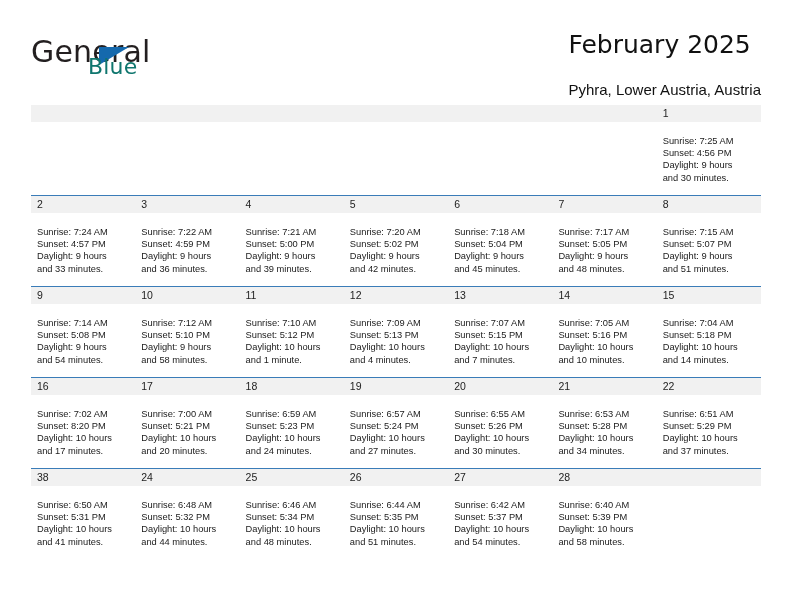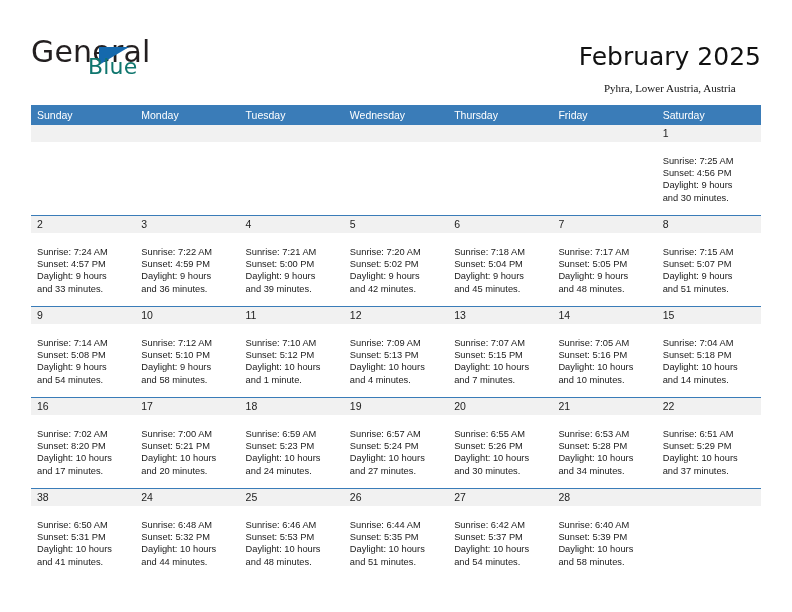--- a/index.html
+++ b/index.html
@@ -60,38 +60,38 @@
     top: 13px;
     width: 0;
     height: 0;
     border-left: 30px solid #1569ad;
     border-bottom: 18px solid transparent;
   }
 
   .title-block {
     position: absolute;
     right: 0;
-    top: 12px;
-    text-align: center;
+    top: 0;
+    text-align: left;
   }
   .cal-title {
     font-size: 25px;
     color: #111111;
     line-height: 30px;
     white-space: nowrap;
     font-family: "DejaVu Sans", sans-serif;
     font-weight: normal;
   }
   .cal-subtitle {
-    font-size: 11px;
+    font-size: 15px;
     color: #111111;
     line-height: 20px;
-    margin-top: 6px;
+    margin-top: 20px;
     white-space: nowrap;
-    font-family: Liberation Serif, serif;
+    font-family: Liberation Sans, sans-serif;
   }
 
   
   .calendar {
     position: absolute;
     left: 31px;
     top: 105px;
     width: 730px;
   }
   .weekday-row {
@@ -161,29 +161,20 @@
       <span class="logo-triangle"></span>
       <span class="logo-blue">Blue</span>
     </div>
     <div class="title-block">
       <div class="cal-title">February 2025</div>
       <div class="cal-subtitle">Pyhra, Lower Austria, Austria</div>
     </div>
   </div>
 
   <div class="calendar">
-    <div class="weekday-row">
-      <div class="weekday">Sunday</div>
-      <div class="weekday">Monday</div>
-      <div class="weekday">Tuesday</div>
-      <div class="weekday">Wednesday</div>
-      <div class="weekday">Thursday</div>
-      <div class="weekday">Friday</div>
-      <div class="weekday">Saturday</div>
-    </div>
     <div id="weeks-container">
         <div class="week-row first">
           <div class="day-cell empty">
             <div class="daynum-band">
               <div class="daynum"></div>
             </div>
           </div>
           <div class="day-cell empty">
             <div class="daynum-band">
               <div class="daynum"></div>
@@ -480,21 +471,21 @@
               <div>Daylight: 10 hours</div>
               <div>and 44 minutes.</div>
             </div>
           </div>
           <div class="day-cell">
             <div class="daynum-band">
               <div class="daynum">25</div>
             </div>
             <div class="day-info">
               <div>Sunrise: 6:46 AM</div>
-              <div>Sunset: 5:53 PM</div>
+              <div>Sunset: 5:34 PM</div>
               <div>Daylight: 10 hours</div>
               <div>and 48 minutes.</div>
             </div>
           </div>
           <div class="day-cell">
             <div class="daynum-band">
               <div class="daynum">26</div>
             </div>
             <div class="day-info">
               <div>Sunrise: 6:44 AM</div>

